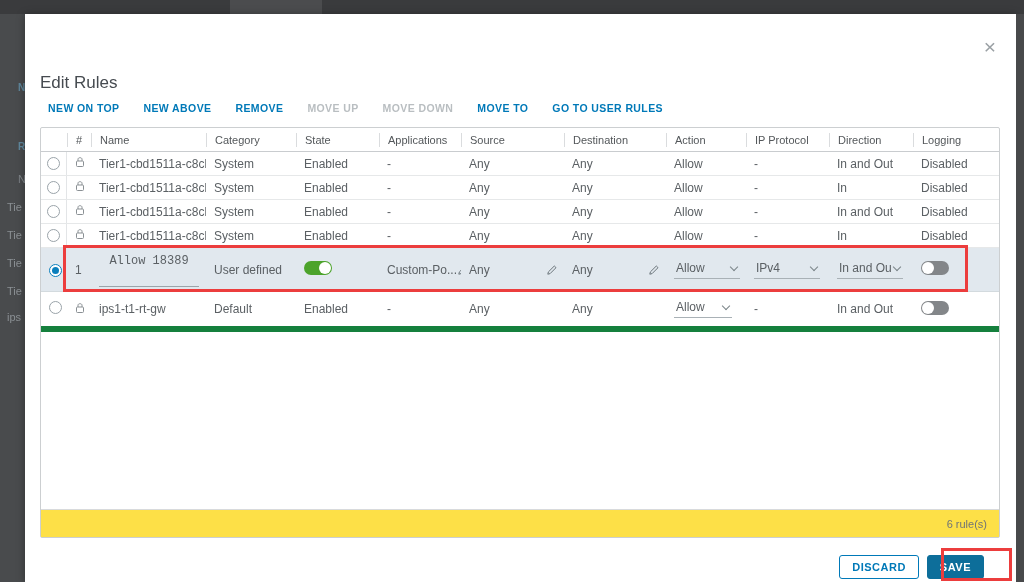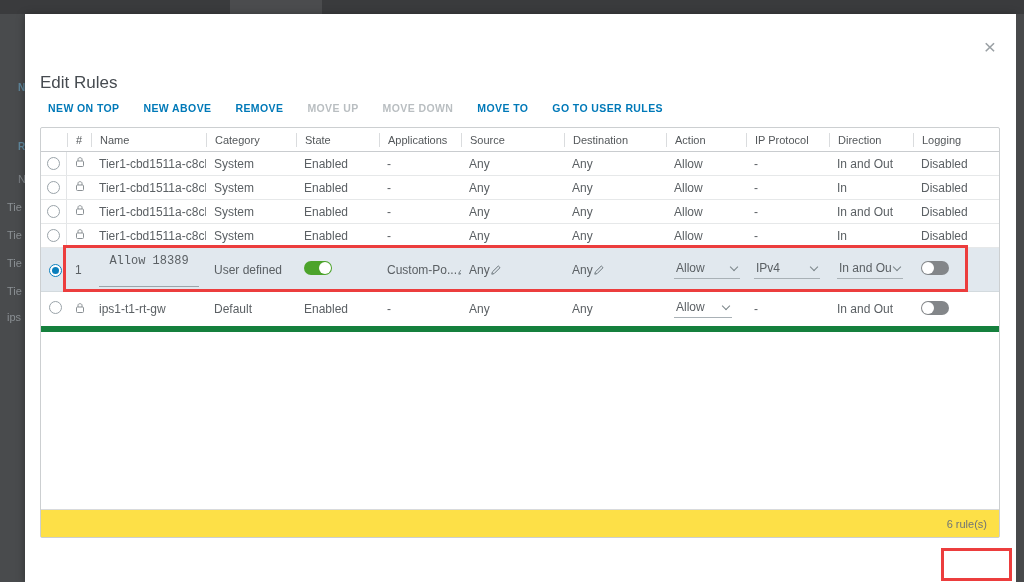--- a/index.html
+++ b/index.html
@@ -46,21 +46,21 @@
   .radio.sel { border-color:#0b7fbc; }
   .radio .dot { width:7px; height:7px; border-radius:50%; background:#0b7fbc; }
   .lock { display:inline-block; }
   .toggle { width:28px; height:14px; border-radius:8px; position:relative; cursor:pointer; display:inline-block; }
   .toggle .knob { width:12px; height:12px; background:#fff; border-radius:50%; position:absolute; top:1px; }
   .toggle.on { background:#4ca32b; } .toggle.on .knob { right:1px; }
   .toggle.off { background:#838689; } .toggle.off .knob { left:1px; }
   .dd { display:inline-flex; align-items:center; justify-content:space-between; width:66px; border-bottom:1px solid #a9b1b6; padding:0 3px 3px 2px; cursor:pointer; }
   .chev { width:6px; height:6px; border-right:1.5px solid #7a8488; border-bottom:1.5px solid #7a8488; transform:rotate(45deg); margin-bottom:2px; }
   .pencil { cursor:pointer; display:inline-flex; margin-right:6px; }
-  .cell-split { display:flex; align-items:center; padding-left:8px; overflow:hidden; white-space:nowrap; }
+  .cell-split { display:flex; justify-content:space-between; align-items:center; padding-left:8px; overflow:hidden; white-space:nowrap; }
   .name-input { width:100px; border:none; border-bottom:1px solid #9aa4aa; background:transparent; text-align:center; font-size:12px; color:#5b6064; font-family:Liberation Mono, monospace; outline:none; padding-bottom:18px; }
 
   
   .btn-row { position:absolute; right:32px; bottom:3px; display:flex; gap:8px; }
   .btn { height:24px; font-size:11px; font-weight:bold; letter-spacing:.5px; border-radius:3px; padding:0 12px; cursor:pointer; font-family:"Liberation Sans", sans-serif; }
   .btn-discard { background:#fff; border:1px solid #0079b8; color:#0079b8; }
   .btn-save { background:#0d6e9a; border:1px solid #0d6e9a; color:#fff; }
 
   
   .anno { position:absolute; border:3px solid #ec3d3d; z-index:5; pointer-events:none; }
@@ -268,16 +268,20 @@
       <div class="c">In and Out</div>
       <div class="c"><span class="toggle off"><span class="knob"></span></span></div>
     </div>
 
     <div class="tfill"></div>
     <div class="tfoot">
       <span>6 rule(s)</span>
     </div>
   </div>
 
+  <div class="btn-row">
+    <button class="btn btn-discard">DISCARD</button>
+    <button class="btn btn-save">SAVE</button>
+  </div>
 </div>
 
 <div class="anno anno-row"></div>
 <div class="anno anno-save"></div>
 
 </body></html>

